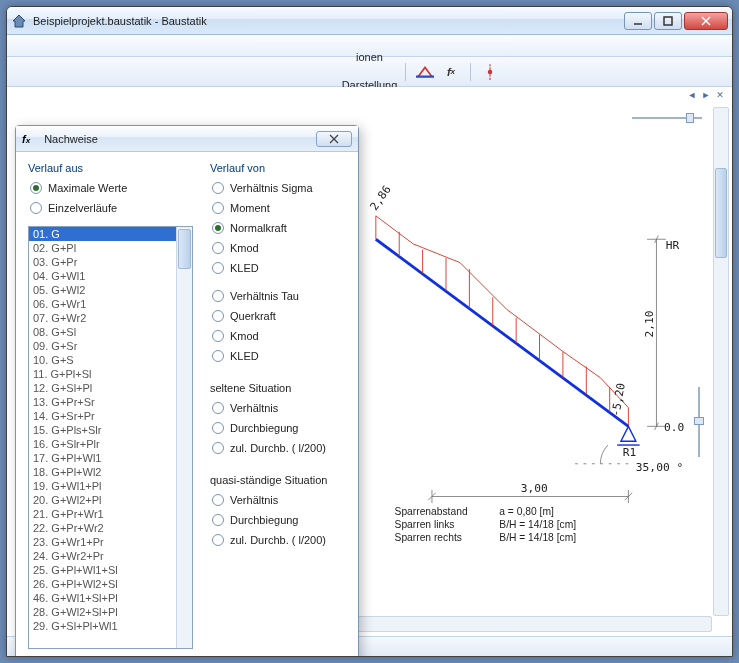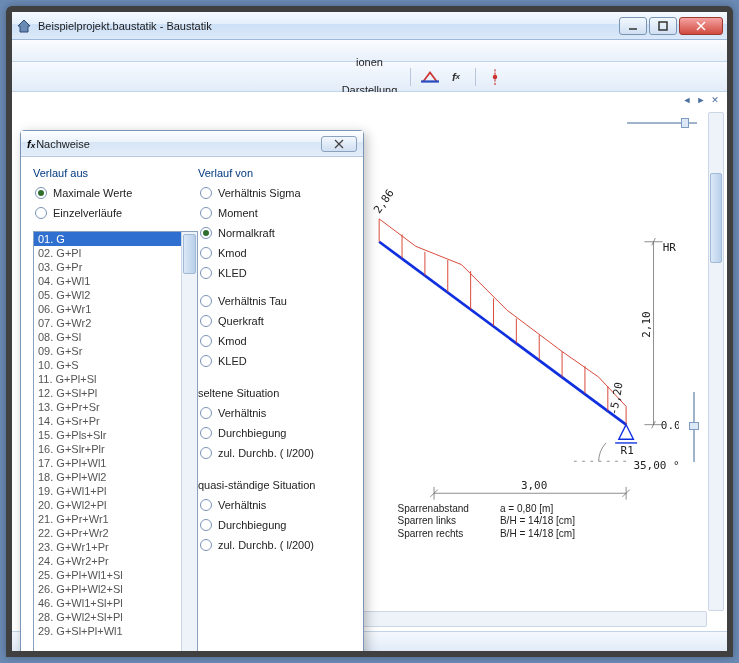--- a/index.html
+++ b/index.html
@@ -1,17 +1,17 @@
 <!DOCTYPE html>
 <html><head>
 <meta charset="utf-8">
 <style>
   * { box-sizing: border-box; font-family: "Segoe UI", Tahoma, sans-serif; font-size: 11px; }
   body { margin: 0; background: #6b8bb5; padding: 6px; }
-  .window { width: 727px; height: 651px; background: #fff; border: 6px solid #404040; border-radius: 6px 6px 0 0; box-shadow: 0 0 8px rgba(0,0,0,.3); overflow: hidden; position: relative; }
+  .window { width: 727px; height: 651px; background: #fff; border: 1px solid #404040; border-radius: 6px 6px 0 0; box-shadow: 0 0 8px rgba(0,0,0,.3); overflow: hidden; position: relative; }
   .titlebar { height: 28px; background: linear-gradient(to bottom, #f7fbff 0%, #e3eefc 45%, #cde0f6 46%, #dbe9f9 100%); display: flex; align-items: center; padding: 0 4px; border-bottom: 1px solid #9db8d8; }
   .titlebar .app-icon { width: 16px; height: 16px; margin-right: 6px; display:flex; align-items:center; justify-content:center; }
   .titlebar .title { color: #1a1a1a; flex: 1; }
   .winbtns { display:flex; gap:2px; }
   .winbtn { width: 28px; height: 18px; border: 1px solid #7a94b4; border-radius: 3px; background: linear-gradient(to bottom,#f2f7fd,#d0dff2); display:flex; align-items:center; justify-content:center; }
   .winbtn.close { width: 44px; background: linear-gradient(to bottom,#f5a2a2,#d04a3f); border-color:#9c3a32; color:#fff; }
   .winbtn svg { width: 10px; height:10px; }
   .menubar { height: 22px; background: linear-gradient(to bottom,#fafcff,#e8f0fa); border-bottom: 1px solid #c4d4e8; display:flex; align-items:center; padding: 0 8px; gap: 16px; color:#222;flex-direction:column; }
   .toolbar { height: 30px; background: linear-gradient(to bottom,#f7faff,#e2ecf8); border-bottom:1px solid #c4d4e8; display:flex; align-items:center; padding: 0 8px; gap:8px; }
   .toolbar .sep { width:1px; height:18px; background:#b7c6da; margin:0 2px; }
@@ -31,23 +31,23 @@
   .slider-side { position:absolute; right:26px; top:300px; height:70px; width:14px;}
   .slider-side .track{ position:absolute; left:6px; top:0; bottom:0; width:2px; background:#9fb3cb;}
   .slider-side .knob{ position:absolute; left:2px; top:30px; width:10px; height:8px; background:#dce8f6; border:1px solid #7e9bc0;}
   
   .drawing { position:absolute; left:360px; top:40px; right:48px; bottom:60px; }
   .drawing svg { width:100%; height:100%; }
   .drawtext { font-family: monospace; font-size:12px; fill:#222; }
   
   .dialog { position:absolute; left:8px; top:38px; width:344px; height:575px; background:#fff; border:1px solid #7a94b4; box-shadow: 3px 3px 12px rgba(0,0,0,.25); border-radius: 4px 4px 0 0; }
   .dlg-title { height:26px; background: linear-gradient(to bottom,#fdfefe,#ebf2fb 45%,#d7e5f5 46%,#e4eefa); display:flex; align-items:center; padding:0 6px; border-bottom:1px solid #b8c9de; }
-  .dlg-title .t { flex:1; color:#222; margin-left:1px; }
+  .dlg-title .t { flex:1; color:#222; margin-left:14px; }
   .dlg-close { width:36px; height:16px; border:1px solid #8aa2c0; border-radius:3px; background:linear-gradient(to bottom,#f2f7fd,#d0dff2); display:flex; align-items:center; justify-content:center; }
-  .dlg-body { padding: 10px 12px; display:flex; gap:0; height: calc(100% - 26px - 40px); }
+  .dlg-body { padding: 10px 12px; display:flex; gap:17px; height: calc(100% - 26px - 40px); }
   .col-left { width:165px; display:flex; flex-direction:column; }
   .group-label { color:#003a80; margin-bottom:6px; }
   .radio-row { display:flex; align-items:flex-end; gap:6px; margin: 2px 0 6px 2px; color:#222; }
   .radio { width:12px; height:12px; border:1px solid #7a94b4; border-radius:50%; background:#fff; display:inline-flex; align-items:center; justify-content:center; }
   .radio.checked::after { content:""; width:6px; height:6px; background:#2f6e2f; border-radius:50%; display:block; }
   .listbox { flex:1; border:1px solid #8aa2c0; background:#fff; overflow:hidden; position:relative; margin-top:6px; }
   .listbox .lb-scroll { position:absolute; right:0; top:0; bottom:0; width:16px; background:#eef3fa; border-left:1px solid #cbd7e6; }
   .listbox .lb-scroll .thumb { position:absolute; top:2px; left:1px; right:1px; height:40px; background:linear-gradient(to right,#dbe8f7,#b9d0ea); border:1px solid #9fb9d6; border-radius:2px;}
   .listbox ul { list-style:none; margin:0; padding:0; }
   .listbox li { padding:0 4px; line-height:14px; height:14px; color:#555; white-space:nowrap; }

